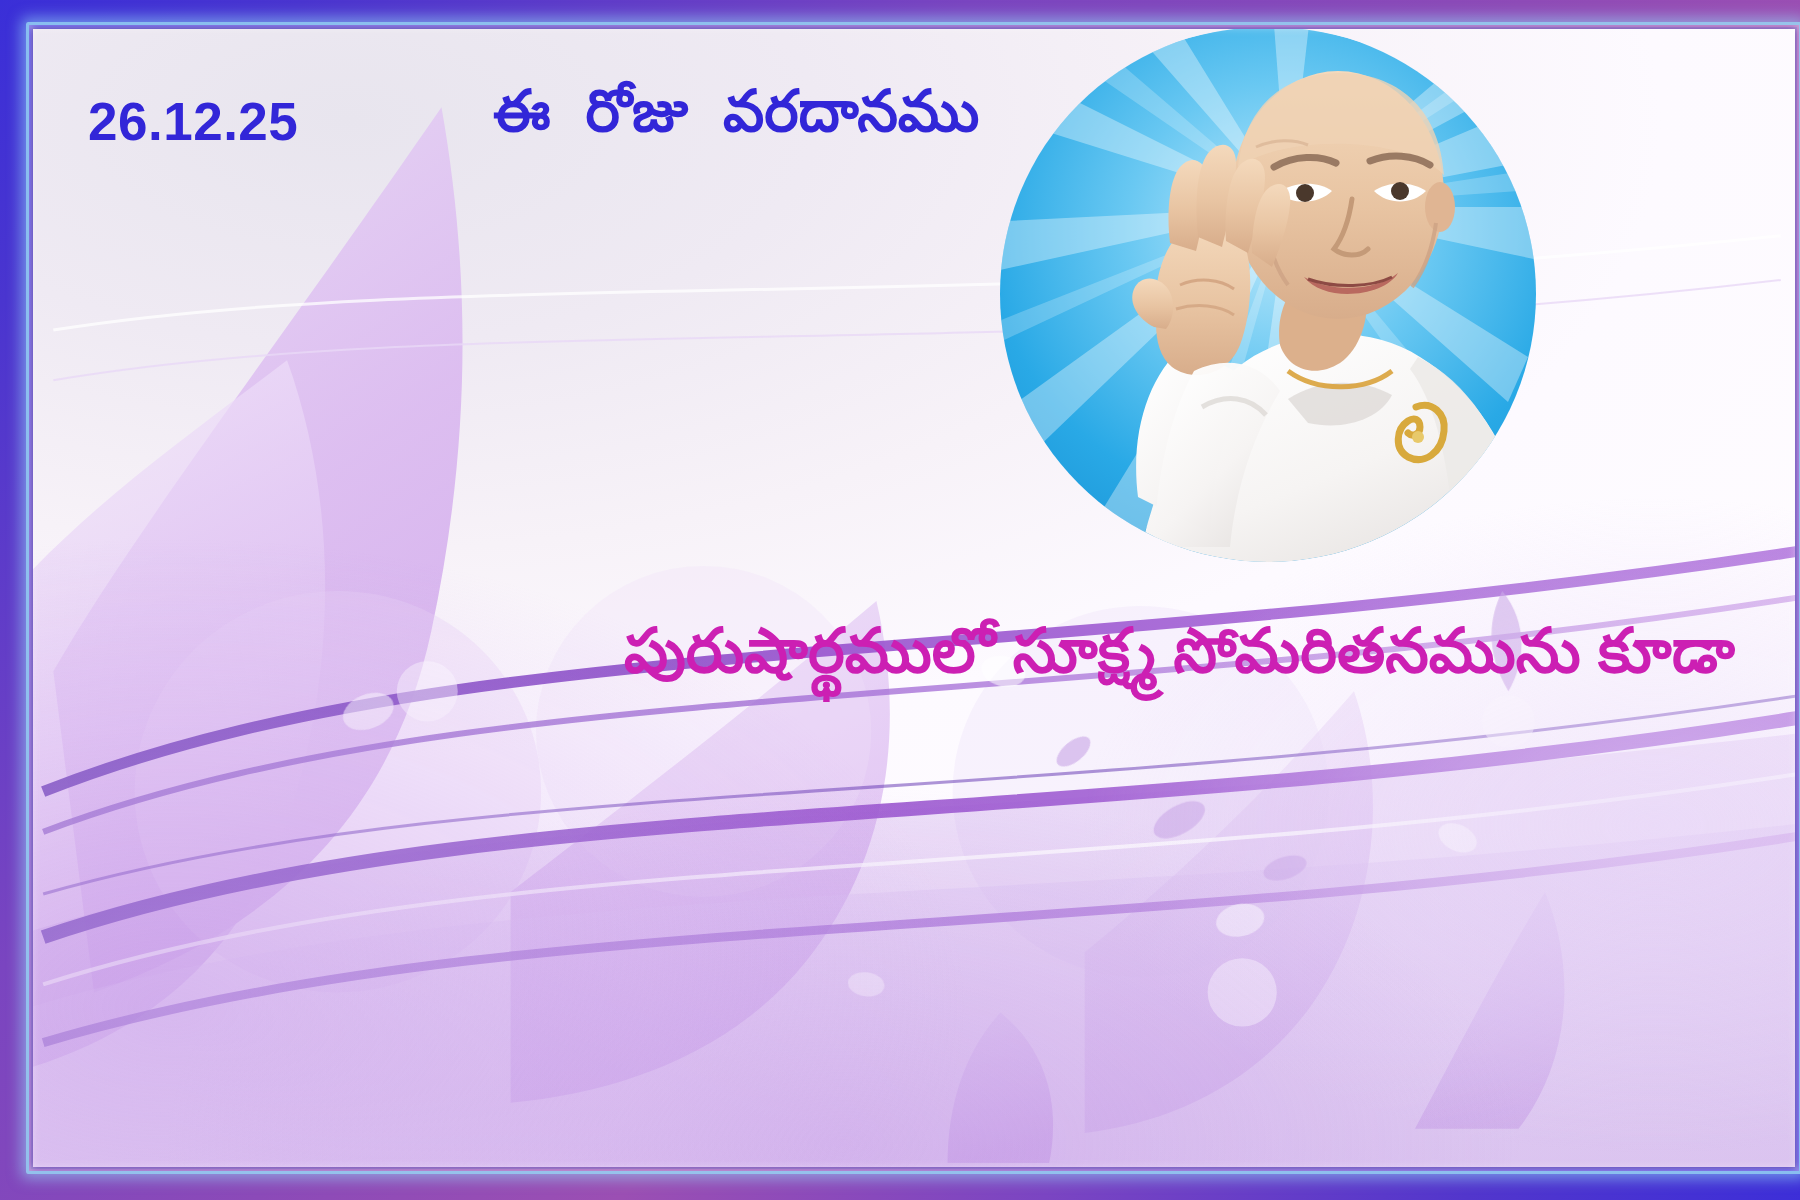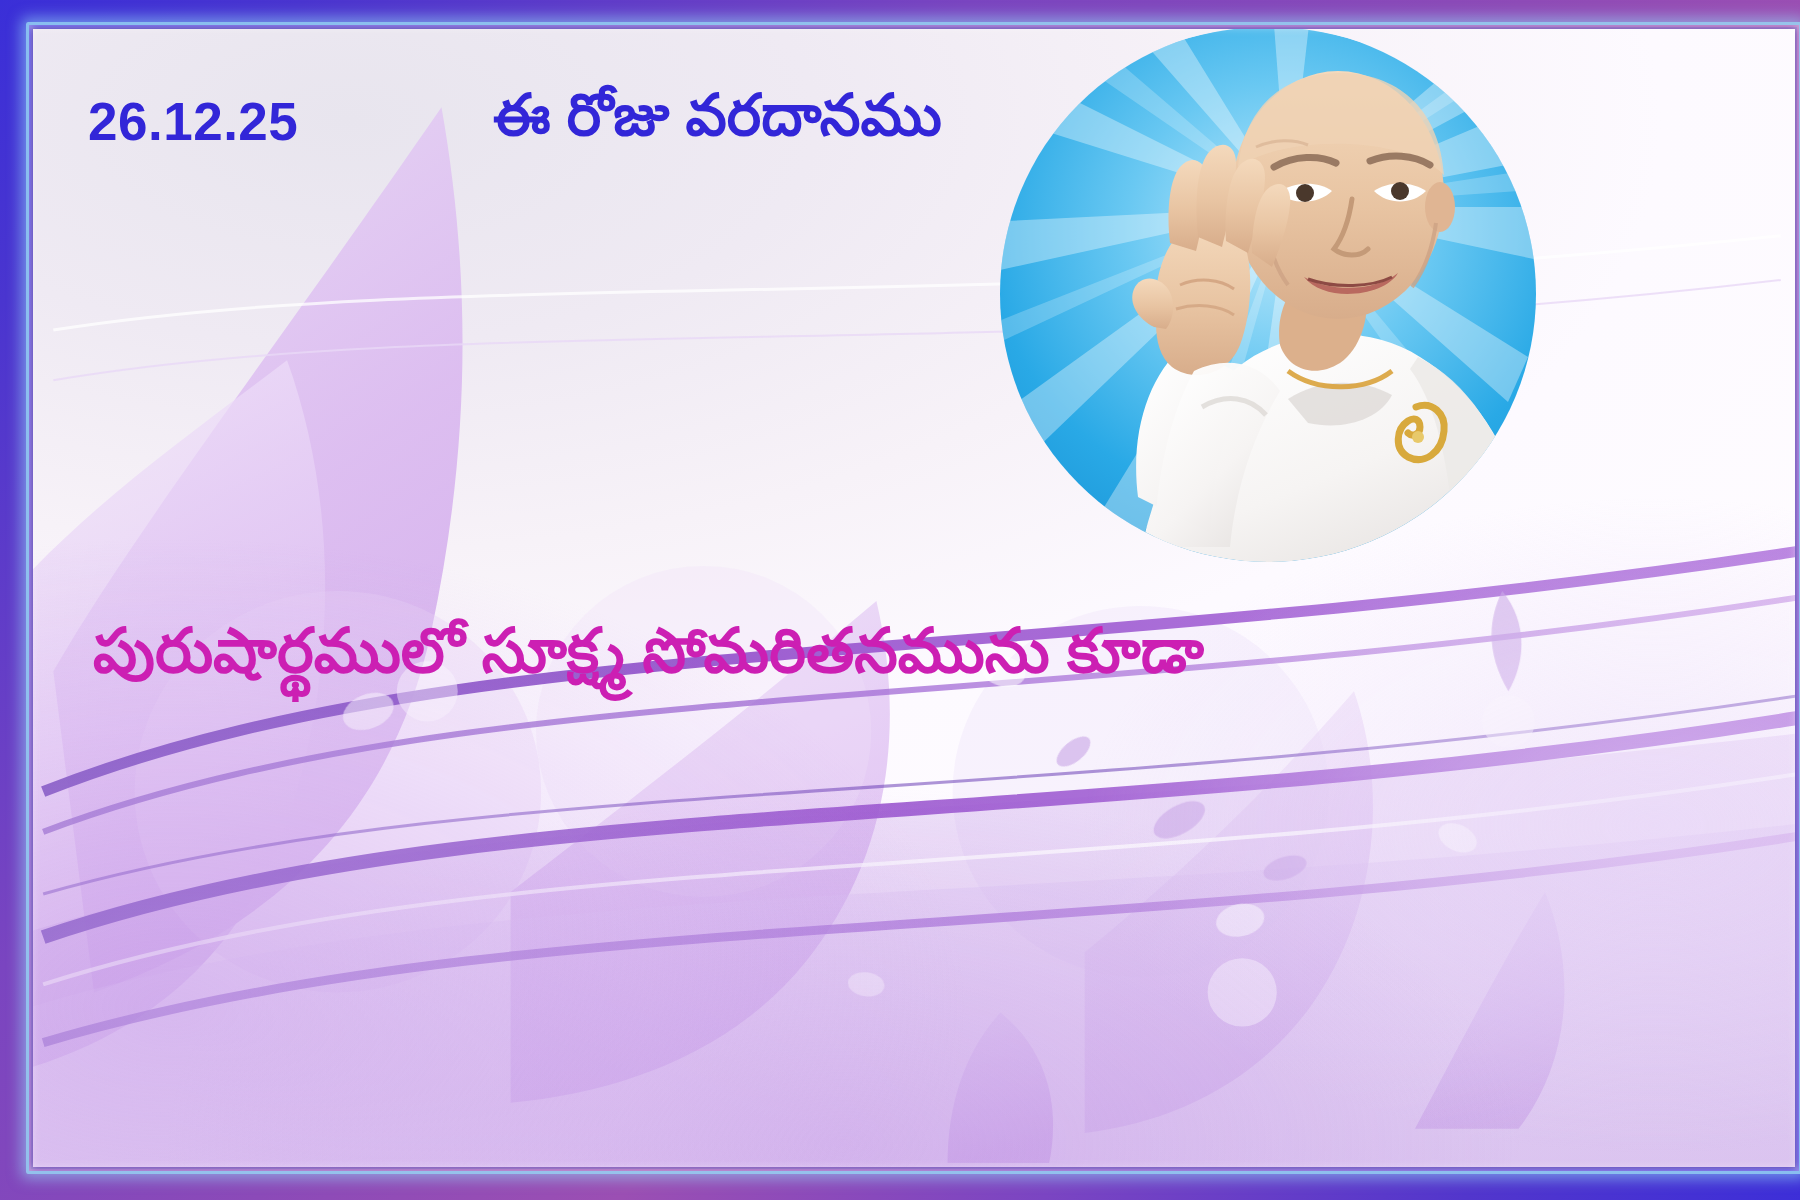--- a/index.html
+++ b/index.html
@@ -52,35 +52,35 @@
   
   .date{
     position:absolute;left:55px;top:62px;
     font-size:53px;font-weight:bold;letter-spacing:.5px;
     color:#3226d8;z-index:30;white-space:nowrap;
   }
   .headline{
     position:absolute;left:460px;top:52px;
     font-size:58px;font-weight:bold;color:#3226d8;
     z-index:30;white-space:nowrap;
-    font-family:Liberation Sans, sans-serif;
+    font-family:Liberation Mono, monospace;
     text-align:right;
   }
 
   
   .portrait{
     position:absolute;left:955px;top:-2px;width:560px;height:535px;
     border-radius:50%;overflow:hidden;z-index:40;
   }
   .portrait svg{display:block;width:100%;height:100%;}
 
   
   .message{
     position:absolute;left:60px;right:60px;top:578px;
-    text-align:left;z-index:35;
+    text-align:right;z-index:35;
   }
   .message .line{
     display:block;
     font-size:62px;font-weight:bold;line-height:1.42;
     color:#cc1fb3;
     font-family:"Liberation Sans","DejaVu Sans",sans-serif;
     white-space:nowrap;
   }
 </style>
 </head>

